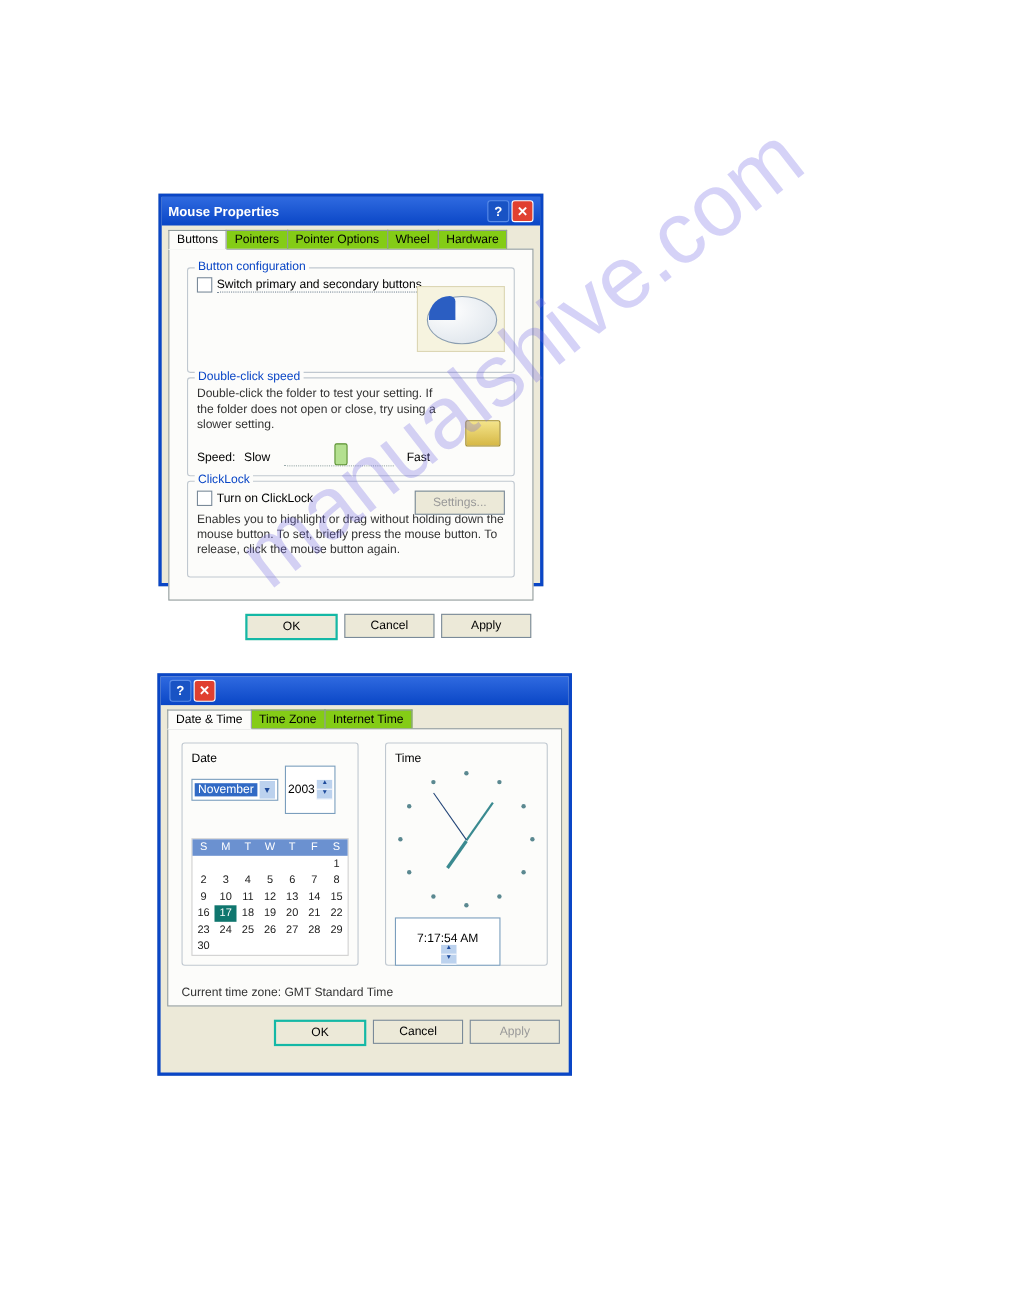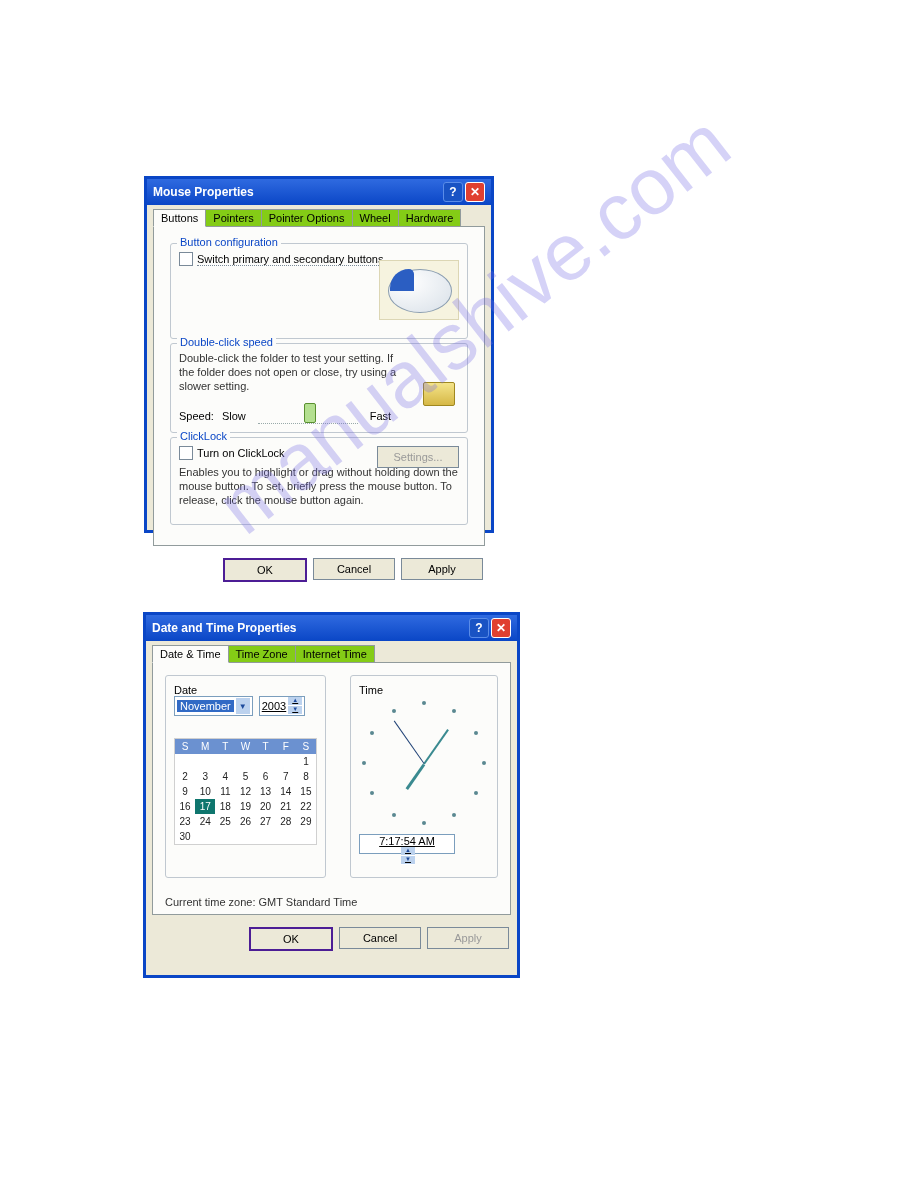--- a/index.html
+++ b/index.html
@@ -145,21 +145,21 @@
     padding: 6px 8px;
   }
   .btn {
     min-width: 64px; height: 20px;
     border: 1px solid #7a8a99;
     background: #ece9d8;
     font-size: 11px;
     display: inline-flex; align-items: center; justify-content: center;
     padding: 0 8px;
   }
-  .btn.default { border: 2px solid #4c1d95; }
+  .btn.default { border: 2px solid #14b8a6; }
   .btn.disabled { color: #999; }
   .settings-btn {
     position: absolute; right: 8px; top: 8px;
     color: #999;
   }
 
   
   .dt-body { display: flex; gap: 24px; padding: 12px; }
   .date-group, .time-group {
     border: 1px solid #c0c8d0;
@@ -185,22 +185,21 @@
     width: 14px; height: 16px;
     background: #bcd2ee;
     margin-left: 2px;
     display: inline-flex; align-items: center; justify-content: center;
     color: #1e4b9c;
     font-size: 8px;
   }
   .spin {
     border: 1px solid #7b9ebd; background: #fff;
     height: 18px; display: inline-flex; align-items: center;
-    padding: 0 2px;
-    text-decoration: underline;
+    padding: 12px 2px;
   }
   .spin-btns {
     width: 14px; margin-left: 2px;
     display: inline-flex; flex-direction: column;
   }
   .spin-btns div {
     height: 8px; background: #bcd2ee;
     border-bottom: 1px solid #fff;
     font-size: 6px; line-height: 7px; text-align: center; color: #1e4b9c;
   }
@@ -288,21 +287,20 @@
   </div>
   <div class="btnrow">
     <span class="btn default">OK</span>
     <span class="btn">Cancel</span>
     <span class="btn">Apply</span>
   </div>
 </div>
 
 <div id="dlg2" class="dialog">
   <div class="titlebar">
-    <span class="title">Date and Time Properties</span>
     <span class="tb-btn tb-help">?</span>
     <span class="tb-btn tb-close">✕</span>
   </div>
   <div class="tabs">
     <div class="tab active">Date &amp; Time</div>
     <div class="tab">Time Zone</div>
     <div class="tab">Internet Time</div>
   </div>
   <div class="tabbody" style="padding:0;">
     <div class="dt-body">

